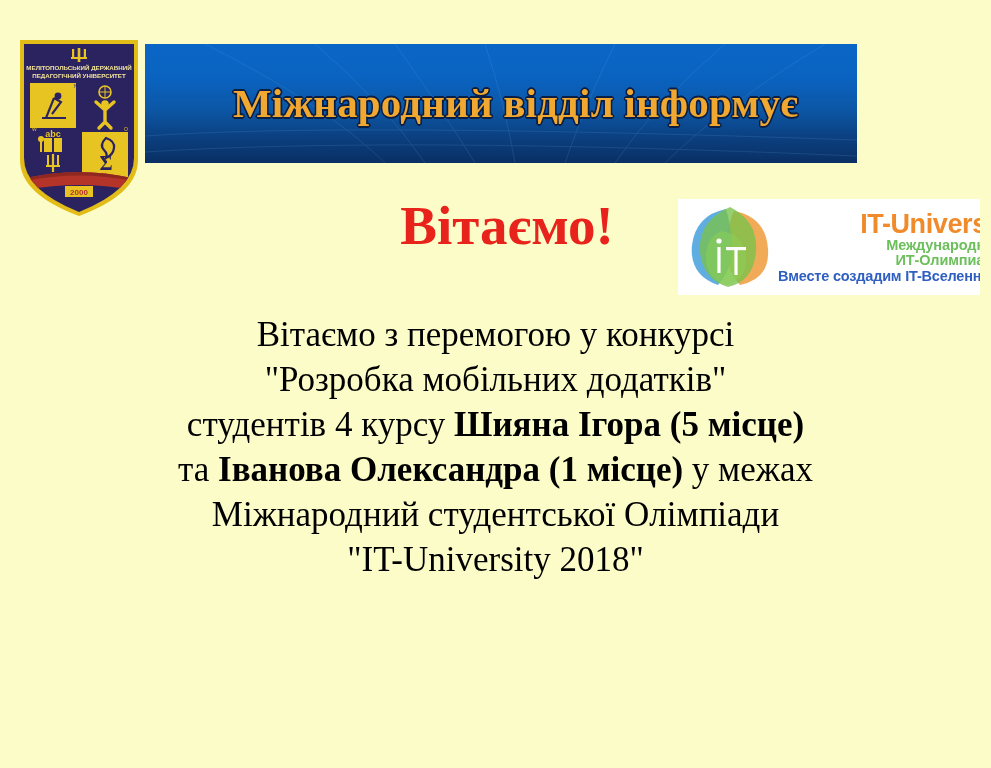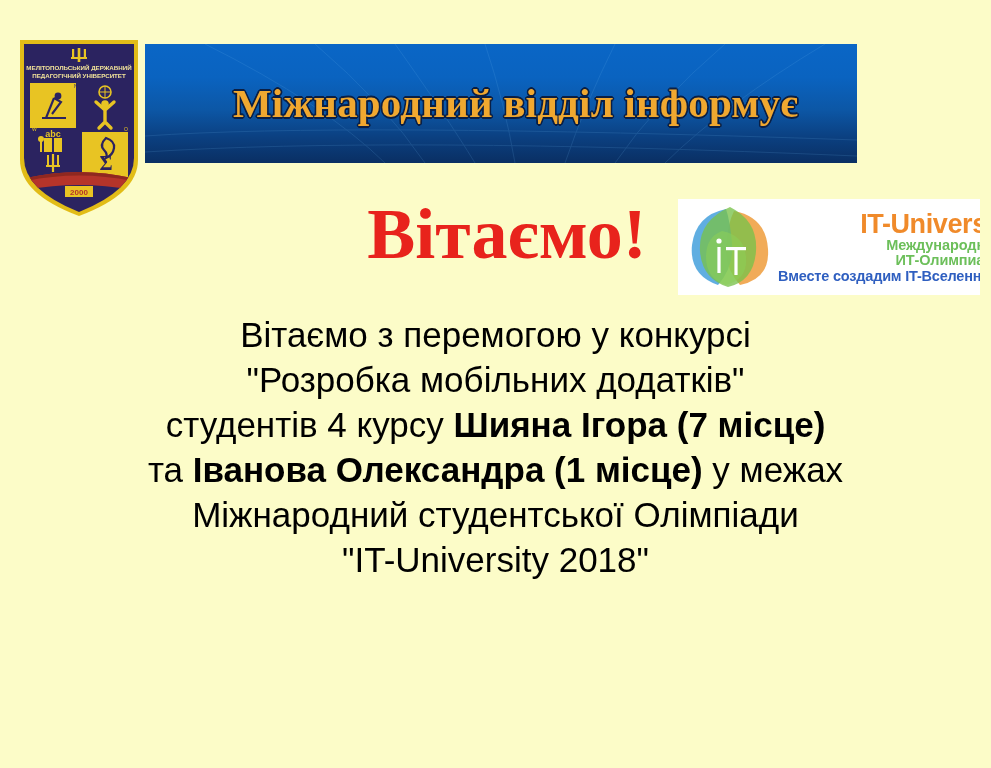--- a/index.html
+++ b/index.html
@@ -80,21 +80,21 @@
 
   
   .headline {
     position: absolute;
     left: 352px;
     top: 198px;
     width: 310px;
     text-align: center;
     font-family: "Liberation Serif", "DejaVu Serif", serif;
     font-weight: bold;
-    font-size: 72px;
+    font-size: 55px;
     line-height: 1;
     color: #e8231c;
     white-space: nowrap;
   }
 
   
   .itu-logo {
     position: absolute;
     left: 678px;
     top: 199px;
@@ -142,21 +142,21 @@
     margin-top: 1px;
   }
 
   
   .body-text {
     position: absolute;
     left: 45px;
     top: 312px;
     width: 901px;
     text-align: center;
-    font-family: Liberation Sans, sans-serif;
+    font-family: Liberation Serif, serif;
     font-size: 35px;
     line-height: 45px;
     color: #000000;
   }
   .body-text .line { white-space: nowrap; }
   .body-text b { font-weight: bold; }
 </style>
 </head>
 <body>
 
@@ -281,19 +281,19 @@
       <div class="itu-brand">IT-Universe</div>
       <div class="itu-sub1">Международная</div>
       <div class="itu-sub2">ИТ-Олимпиада</div>
       <div class="itu-tag">Вместе создадим IT-Вселенную</div>
     </div>
   </div>
 
   <div class="body-text">
     <div class="line">Вітаємо з перемогою у конкурсі</div>
     <div class="line">"Розробка мобільних додатків"</div>
-    <div class="line"><span>студентів 4 курсу </span><b>Шияна Ігора (7 місце)</b></div>
+    <div class="line"><span>студентів 4 курсу </span><b>Шияна Ігора (5 місце)</b></div>
     <div class="line"><span>та </span><b>Іванова Олександра (1 місце)</b><span> у межах</span></div>
     <div class="line">Міжнародний студентської Олімпіади</div>
     <div class="line">"IT-University 2018"</div>
   </div>
 
 </div>
 
 </body></html>

